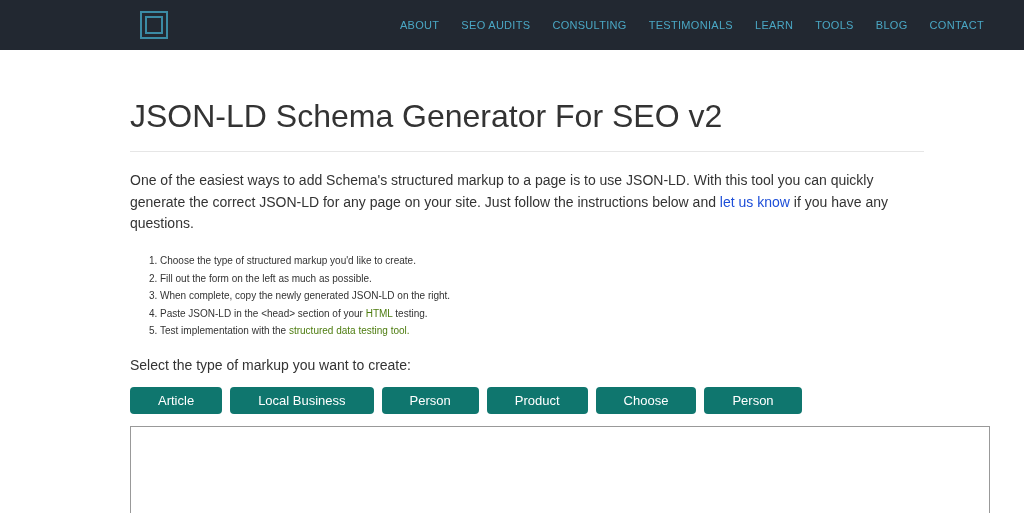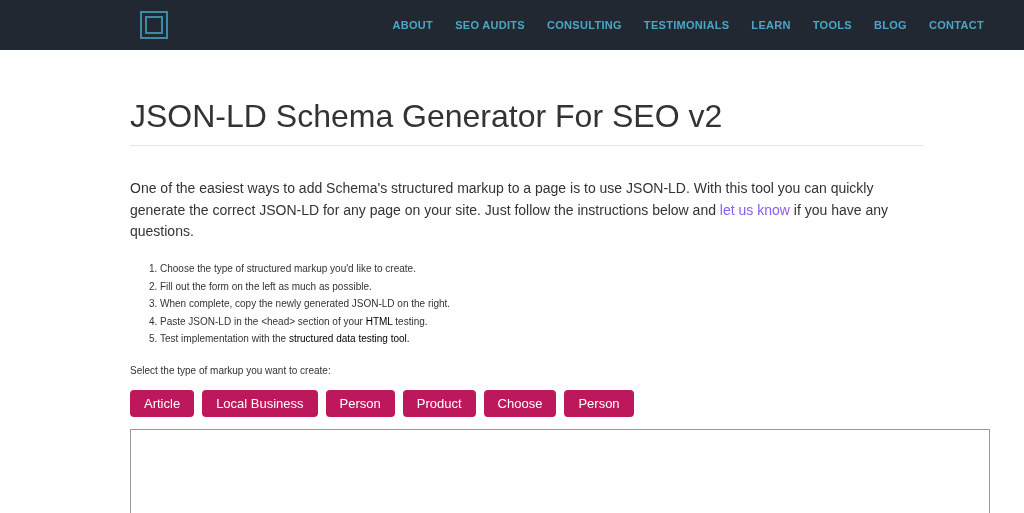--- a/index.html
+++ b/index.html
@@ -29,69 +29,69 @@
     height: 14px;
     border: 2px solid #3b8ba5;
   }
   .nav {
     display: flex;
     gap: 22px;
   }
   .nav a {
     color: #4aa7c4;
     font-size: 11px;
-    font-weight: 700;
+    font-weight: 400;
     letter-spacing: 0.3px;
     text-decoration: none;
     text-transform: uppercase;
     cursor: pointer;
   }
   .container {
     padding: 48px 100px 0 130px;
     max-width: 1024px;
   }
   h1 {
     font-size: 32px;
     font-weight: 400;
     color: #333;
-    padding-bottom: 10px;
+    padding-bottom: 16px;
     border-bottom: 1px solid #e6e6e6;
-    margin-bottom: 32px;
+    margin-bottom: 18px;
   }
   .intro {
     font-size: 14px;
     line-height: 1.55;
     color: #333;
     margin-bottom: 18px;
   }
-  .intro a { color: #8b5cf6; text-decoration: none; }
+  .intro a { color: #1d4ed8; text-decoration: none; }
   ol {
     margin: 0 0 18px 30px;
     font-size: 10px;
     line-height: 1.55;
     color: #333;
   }
   ol li { margin-bottom: 2px; }
-  ol a { color: #000000; text-decoration: none; }
+  ol a { color: #4d7c0f; text-decoration: none; }
   .select-label {
-    font-size: 10px;
+    font-size: 14px;
     color: #333;
     margin-bottom: 14px;
   }
   .button-row {
     display: flex;
     gap: 8px;
     margin-bottom: 12px;
   }
   .btn {
-    background: #be185d;
+    background: #0f766e;
     color: #fff;
     border: none;
     border-radius: 4px;
-    padding: 6px 14px;
+    padding: 6px 28px;
     font-size: 13px;
     cursor: pointer;
   }
   .output-box {
     border: 1px solid #999;
     background: #fff;
     width: 860px;
     height: 140px;
   }
 </style>

